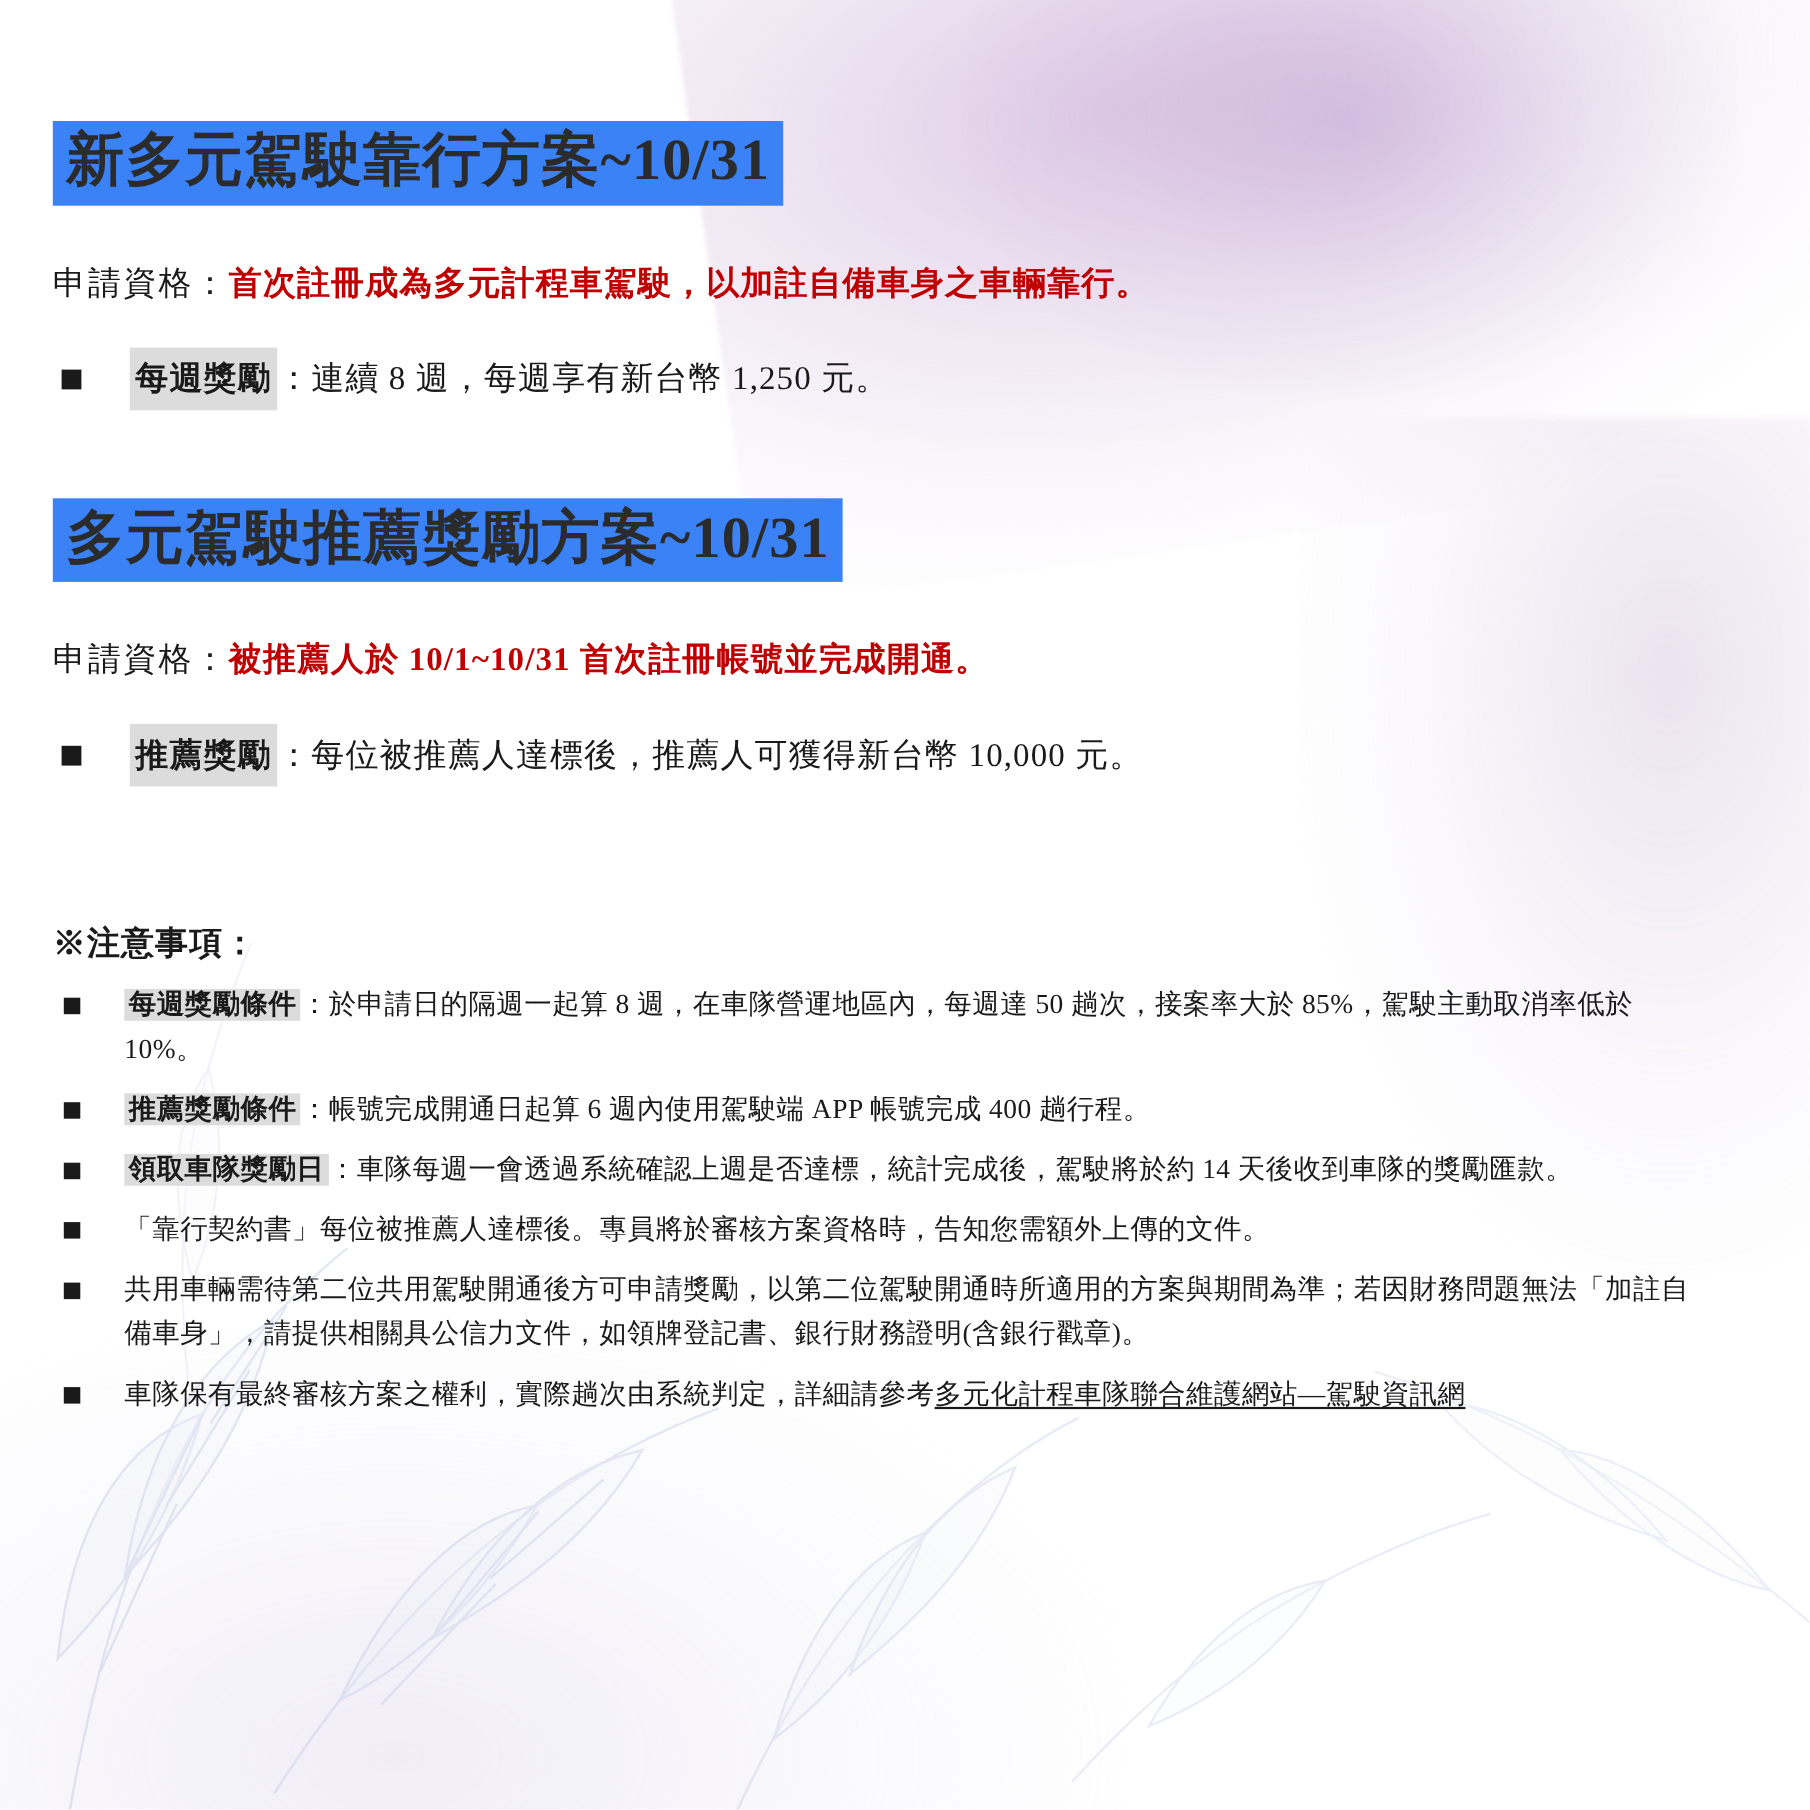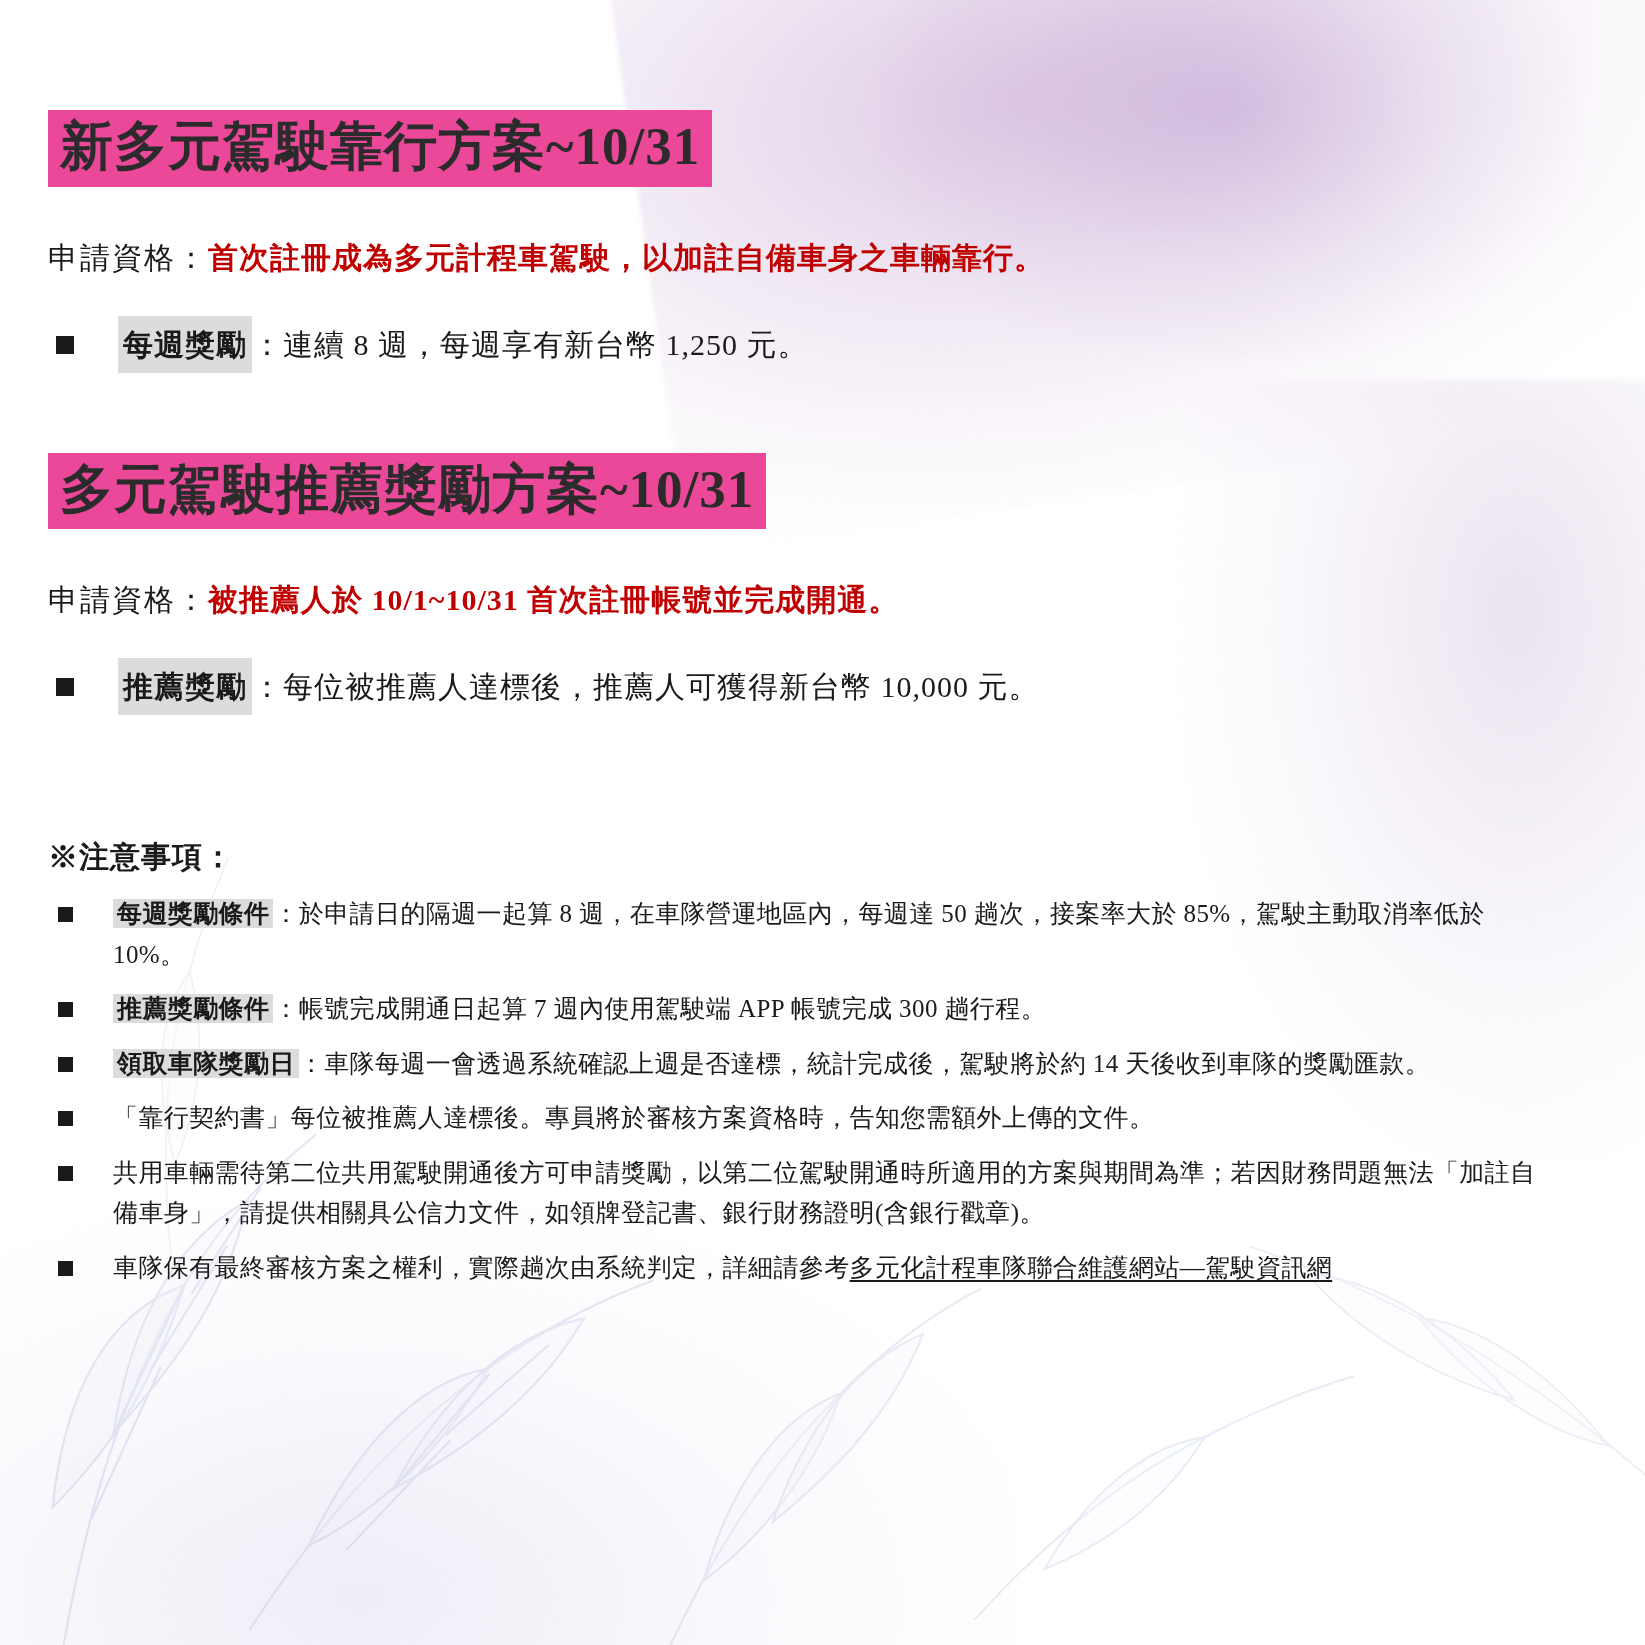--- a/index.html
+++ b/index.html
@@ -76,21 +76,21 @@
   }
 
   .section { margin-bottom: 8px; }
 
   h1.headline {
     font-size: 53px;
     font-weight: 700;
     letter-spacing: 1px;
     margin: 0;
     display: inline-block;
-    background: #ec4899;
+    background: #3b82f6;
     padding: 4px 12px 8px 12px;
     line-height: 1.22;
     color: #2b2b2b;
   }
 
   .qual {
     font-size: 30px;
     margin: 48px 0 0 0;
     line-height: 1.5;
   }
@@ -251,21 +251,21 @@
   <div class="notes">
     <div class="notes-title">※注意事項：</div>
 
     <div class="note-row">
       <span class="note-sq"></span>
       <span class="note-text"><span class="hl">每週獎勵條件</span><span>：於申請日的隔週一起算 8 週，在車隊營運地區內，每週達 50 趟次，接案率大於 85%，駕駛主動取消率低於 10%。</span></span>
     </div>
 
     <div class="note-row">
       <span class="note-sq"></span>
-      <span class="note-text"><span class="hl">推薦獎勵條件</span><span>：帳號完成開通日起算 7 週內使用駕駛端 APP 帳號完成 300 趟行程。</span></span>
+      <span class="note-text"><span class="hl">推薦獎勵條件</span><span>：帳號完成開通日起算 6 週內使用駕駛端 APP 帳號完成 400 趟行程。</span></span>
     </div>
 
     <div class="note-row">
       <span class="note-sq"></span>
       <span class="note-text"><span class="hl">領取車隊獎勵日</span><span>：車隊每週一會透過系統確認上週是否達標，統計完成後，駕駛將於約 14 天後收到車隊的獎勵匯款。</span></span>
     </div>
 
     <div class="note-row">
       <span class="note-sq"></span>
       <span class="note-text">「靠行契約書」每位被推薦人達標後。專員將於審核方案資格時，告知您需額外上傳的文件。</span>

